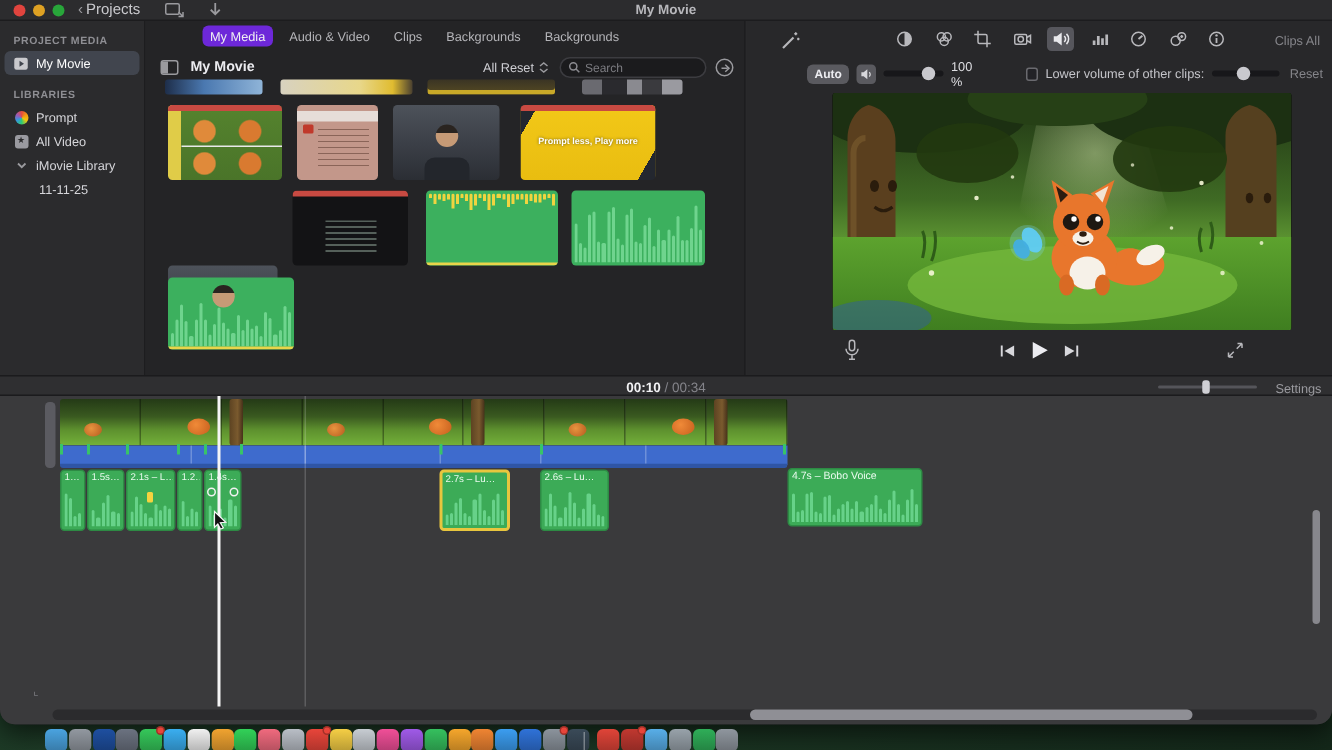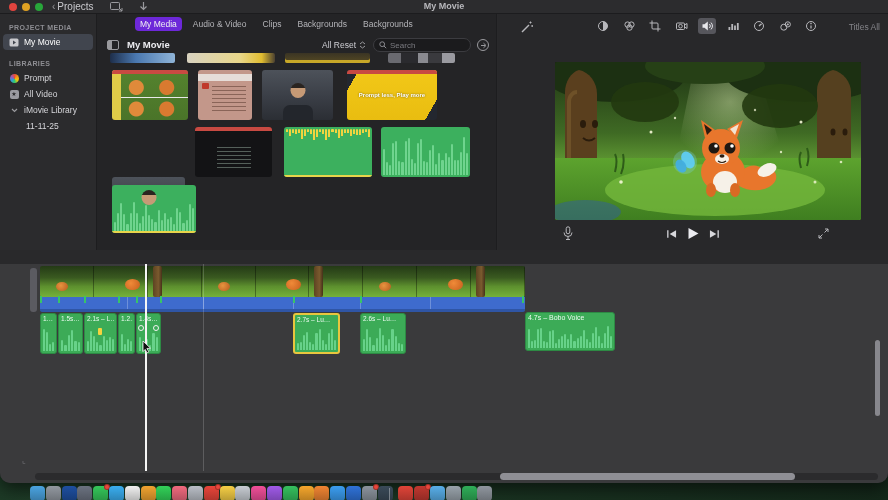--- a/index.html
+++ b/index.html
@@ -438,22 +438,42 @@
               </svg>
           </span>
           <span class="tool">
             <svg width="12" height="12" viewBox="0 0 12 12">
                 <circle cx="6" cy="6" r="4.5" stroke="#b8b8bc" fill="none"></circle>
                 <path d="M6 5.4V8.6" stroke="#b8b8bc" stroke-width="1.2"></path>
                 <circle cx="6" cy="3.6" r="0.8" fill="#b8b8bc"></circle>
               </svg>
           </span>
         </div>
-        <span class="reset-all">Titles All</span>
-
+        <span class="reset-all">Clips All</span>
+
+        <div class="audio-row">
+          <span class="pill-btn">Auto</span>
+          <span class="mini-sq">
+            <svg width="10" height="9" viewBox="0 0 13 12">
+                <path d="M1.5 4.2h2L6.8 1.6v8.8L3.5 7.8h-2z" fill="#d8d8dc"></path>
+                <path d="M8.5 4a3 3 0 010 4" stroke="#d8d8dc" fill="none"></path>
+              </svg>
+          </span>
+          <span class="slider" style="width:46px">
+              <span class="knob" style="left:75%"></span>
+            </span>
+          <span class="pct">100 %</span>
+          <span style="width:22px"></span>
+          <span class="chk"></span>
+          <span class="lower-lbl">Lower volume of other clips:</span>
+          <span class="slider" style="width:52px">
+              <span class="knob" style="left:48%"></span>
+            </span>
+          <span class="reset-lbl">Reset</span>
+        </div>
 
         <div class="viewer">
           <svg width="306" height="158" viewBox="0 0 306 158">
             <defs>
               <linearGradient id="sky" x1="0" y1="0" x2="0" y2="1">
                 <stop offset="0" stop-color="#1f3314"></stop>
                   <stop offset=".45" stop-color="#3f6a24"></stop>
                   <stop offset=".7" stop-color="#6aa838"></stop>
               </linearGradient>
               <linearGradient id="grass" x1="0" y1="0" x2="0" y2="1">
@@ -552,20 +572,30 @@
           </span>
           <span style="position:absolute;left:320px;top:2px">
             <svg width="11" height="11" viewBox="0 0 11 11">
                 <path d="M10 1L6.5 4.5M10 1H7M10 1v3M1 10l3.5-3.5M1 10h3M1 10V7" stroke="#b8b8bc" fill="none"></path>
               </svg>
           </span>
         </div>
       </div>
     </div>
 
+    <div class="tl-header">
+      <div class="time-disp">
+        <span class="time-cur">00:10</span>
+        <span class="time-tot"> <span>/</span> <span>00:34</span></span>
+      </div>
+      <span class="tl-zoom">
+          <span class="knob"></span>
+        </span>
+      <span class="settings-lbl">Settings</span>
+    </div>
 
     <div class="timeline">
       <span class="bracket"></span>
       <div class="filmstrip">
           <div class="frame v0"></div>
           <div class="frame v1"></div>
           <div class="frame v2"></div>
           <div class="frame v0"></div>
           <div class="frame v1"></div>
           <div class="frame v2"></div>

